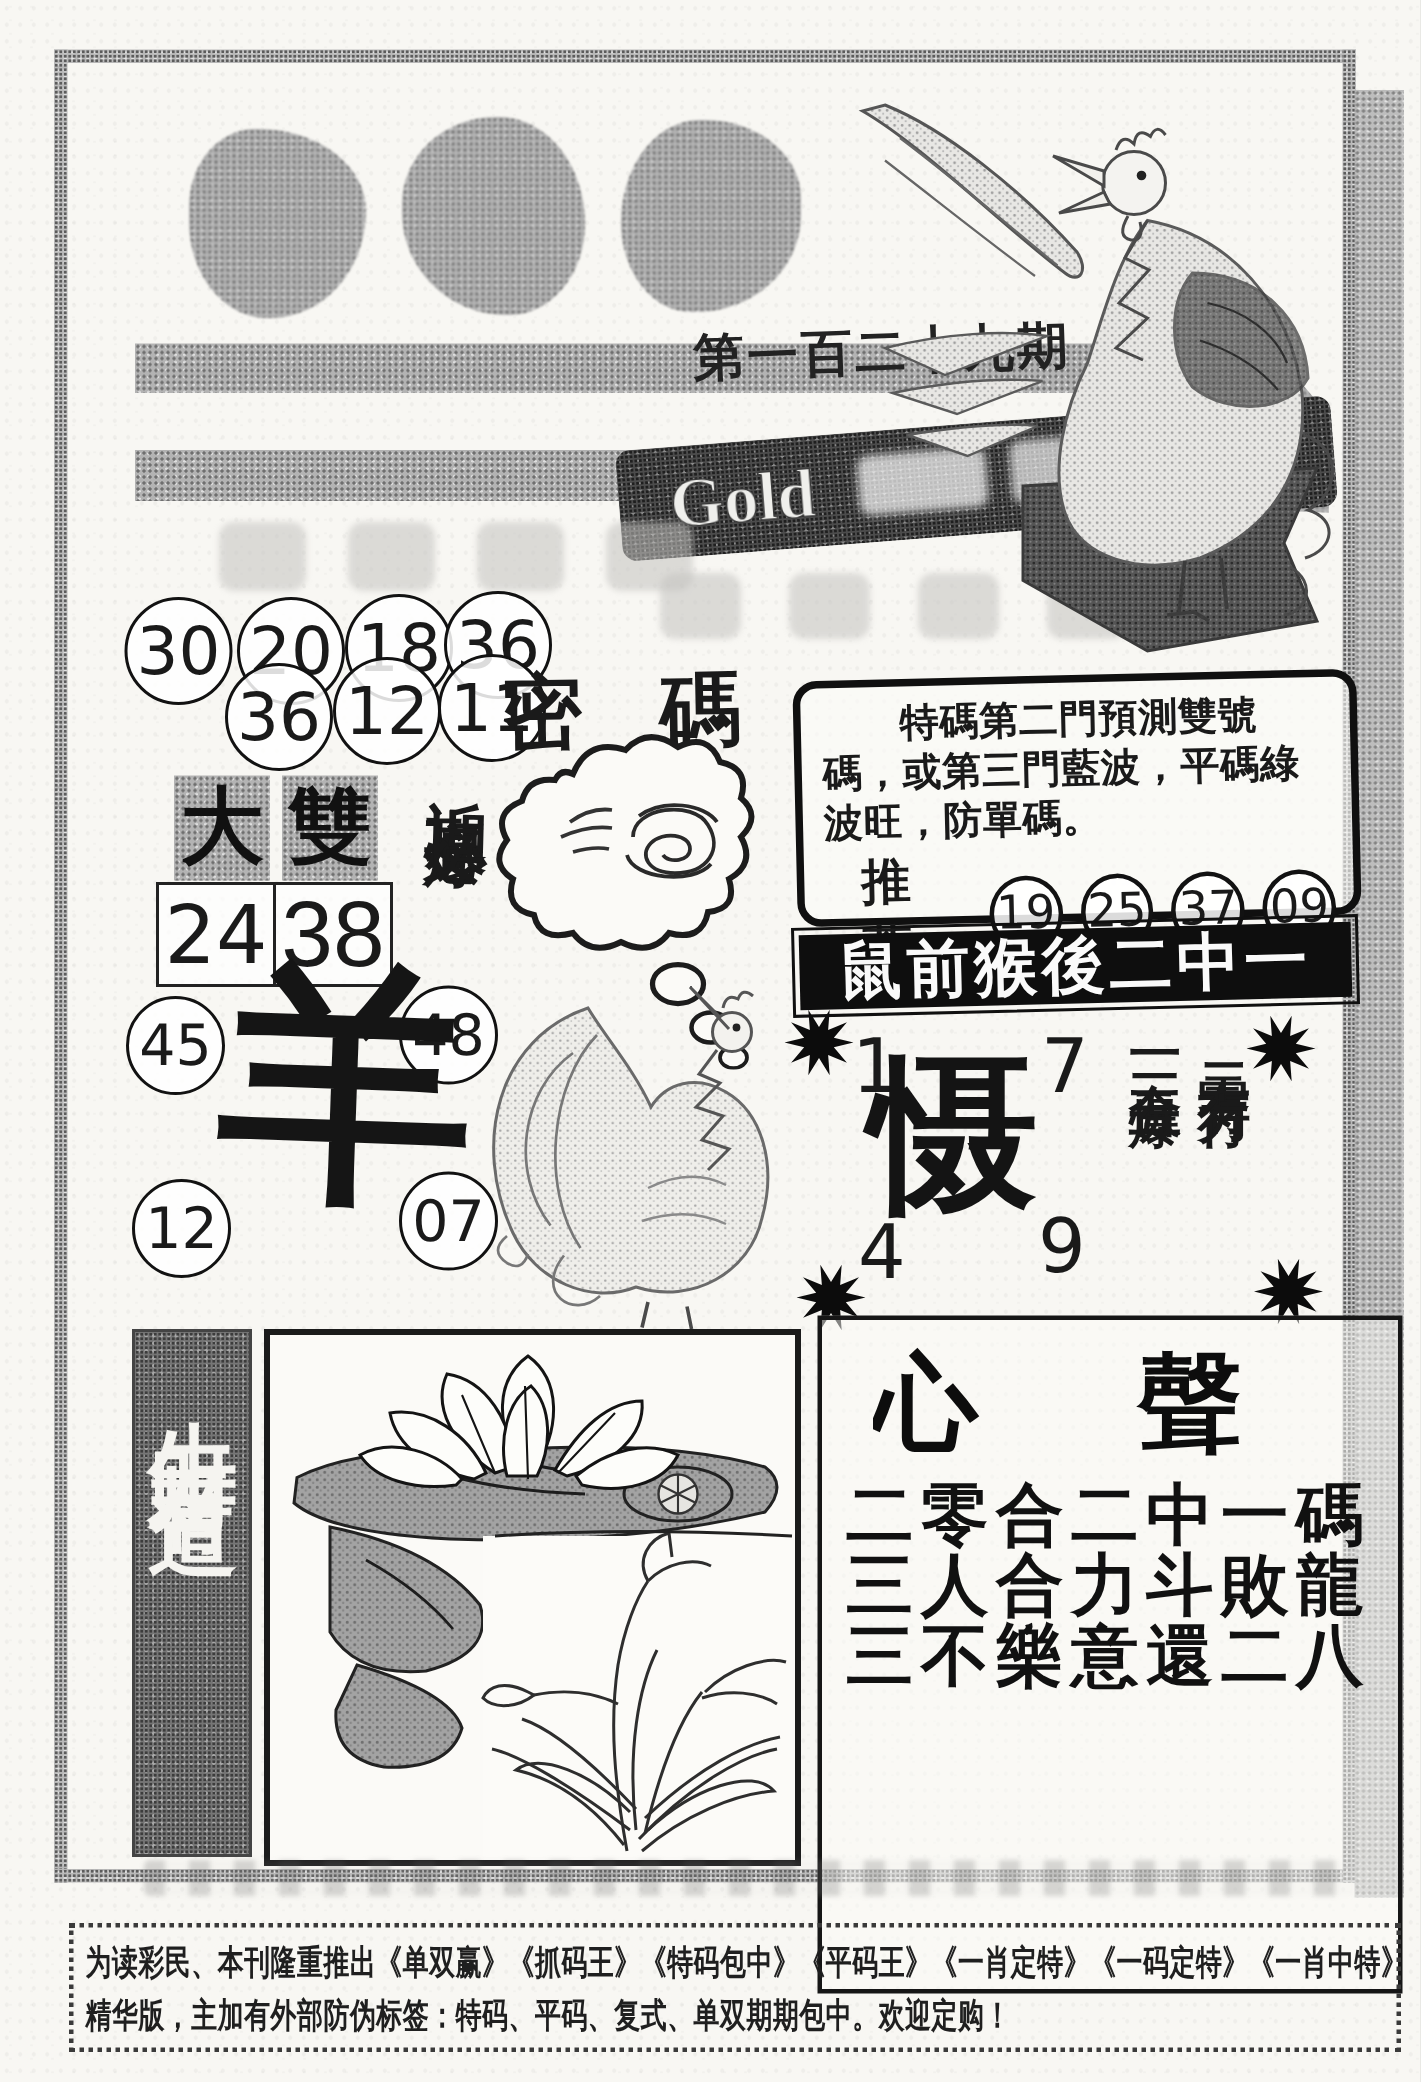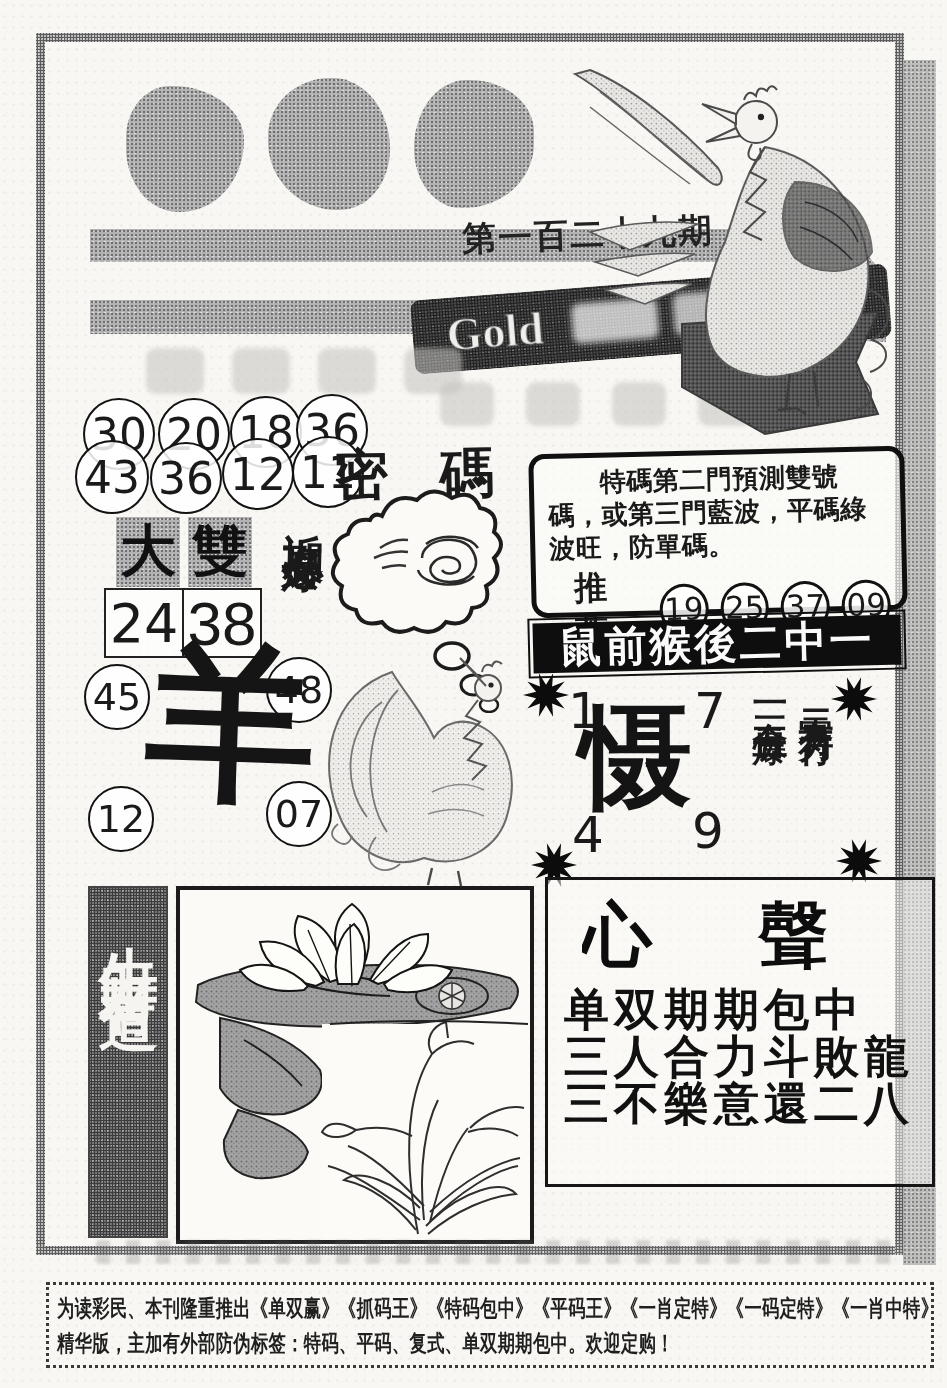--- a/index.html
+++ b/index.html
@@ -129,23 +129,20 @@
       <span>30</span>
     </div>
   <div class="ball abs" style="left:158px;top:398px;width:68px;height:68px;">
       <span>20</span>
     </div>
   <div class="ball abs" style="left:230px;top:396px;width:68px;height:68px;">
       <span>18</span>
     </div>
   <div class="ball abs" style="left:296px;top:394px;width:68px;height:68px;">
       <span>36</span>
-    </div>
-  <div class="ball abs" style="left:75px;top:440px;width:70px;height:70px;">
-      <span>43</span>
     </div>
   <div class="ball abs" style="left:150px;top:442px;width:68px;height:68px;">
       <span>36</span>
     </div>
   <div class="ball abs" style="left:222px;top:438px;width:68px;height:68px;">
       <span>12</span>
     </div>
   <div class="ball abs" style="left:292px;top:436px;width:68px;height:68px;">
       <span>11</span>
     </div>
@@ -251,24 +248,24 @@
   <div class="abs" style="left:568px;top:682px;font-size:50px;font-family:'DejaVu Sans',sans-serif;">1</div>
   <div class="abs" style="left:694px;top:682px;font-size:50px;font-family:'DejaVu Sans',sans-serif;">7</div>
   <div class="abs" style="left:572px;top:806px;font-size:50px;font-family:'DejaVu Sans',sans-serif;">4</div>
   <div class="abs" style="left:692px;top:802px;font-size:50px;font-family:'DejaVu Sans',sans-serif;">9</div>
   <div class="abs" style="left:580px;top:700px;font-size:112px;line-height:1.05;font-weight:600;font-family:'Liberation Serif',serif;color:#141414;">慑</div>
   <div class="abs v" style="left:746px;top:684px;height:196px;font-size:35px;font-weight:700;font-family:'Liberation Serif',serif;line-height:46px;letter-spacing:5px;">
     <span style="display:block;">二零有力行</span>
     <span style="display:block;">一三合五爆</span>
   </div>
 
-  <div class="abs" style="left:545px;top:877px;width:390px;height:310px;border:3px solid #161616;box-sizing:border-box;background:rgba(252,251,248,.5);">
+  <div class="abs" style="left:545px;top:877px;width:390px;height:452px;border:3px solid #161616;box-sizing:border-box;background:rgba(252,251,248,.5);">
     <div style="margin:12px 0 0 34px;font-size:70px;font-weight:900;letter-spacing:106px;white-space:nowrap;overflow:hidden;height:86px;line-height:86px;color:#0d0d0d;">心聲</div>
     <div style="margin-top:8px;padding-left:16px;">
-      <div class="heart-line">单双期期包中</div>
+      <div class="heart-line">二零合二中一碼</div>
       <div class="heart-line">三人合力斗敗龍</div>
       <div class="heart-line">三不樂意還二八</div>
     </div>
   </div>
 
   <div class="abs speckle-mid" style="left:88px;top:886px;width:80px;height:352px;display:flex;justify-content:center;box-sizing:border-box;padding-top:10px;border:2px solid #444;">
     <span class="v" style="font-size:60px;color:#f5f4f0;font-weight:700;font-family:'Liberation Serif',serif;letter-spacing:16px;">生财有道</span>
   </div>
 
   <div class="abs" style="left:176px;top:886px;width:358px;height:358px;border:4px solid #1b1b1b;box-sizing:border-box;background:#fbfaf7;">

